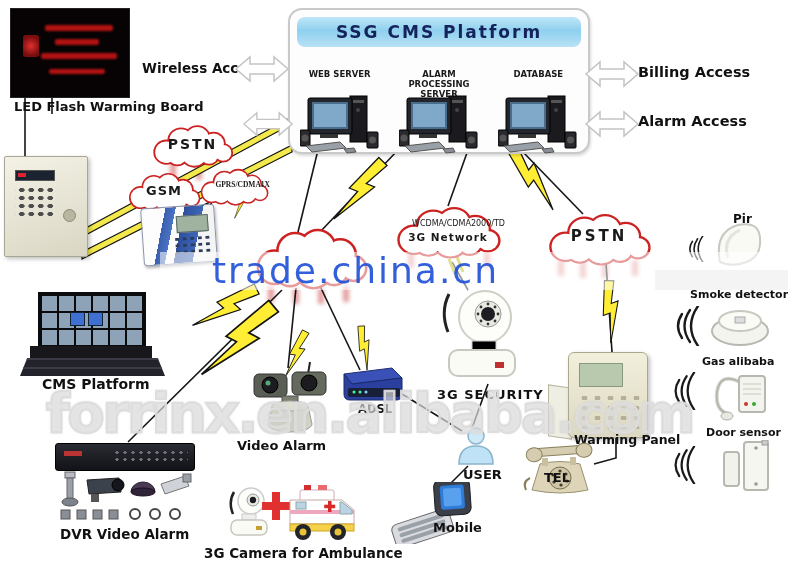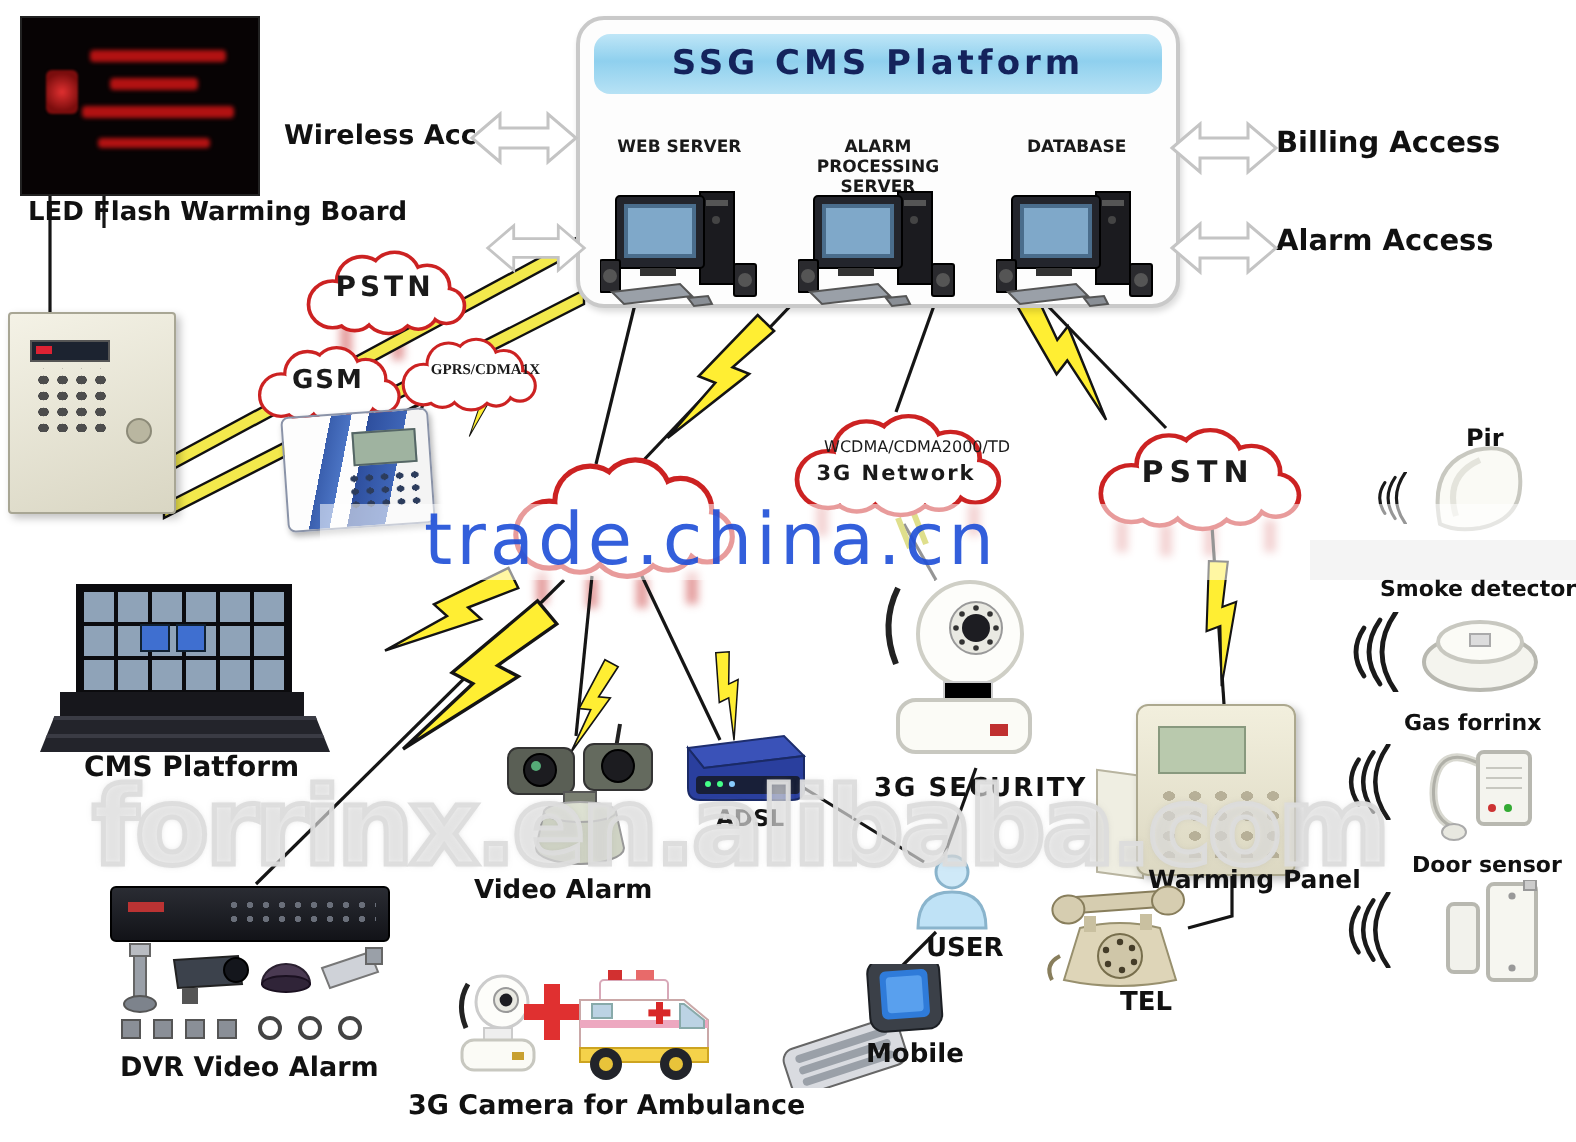--- a/index.html
+++ b/index.html
@@ -384,21 +384,21 @@
     <g fill="#443c28">
         <circle cx="40" cy="33" r="1.6"></circle>
         <circle cx="46" cy="36" r="1.6"></circle>
         <circle cx="47" cy="43" r="1.6"></circle>
       <circle cx="41" cy="47" r="1.6"></circle>
         <circle cx="34" cy="44" r="1.6"></circle>
         <circle cx="33" cy="37" r="1.6"></circle>
       </g>
     <path d="M10,40 Q2,44 6,52" stroke="#887e5c" stroke-width="2" fill="none"></path>
   </svg>
-  <div class="lbl" style="left:544px;top:494px;font-size:13px;z-index:2;margin-left:16px;">TEL</div>
+  <div class="lbl" style="left:544px;top:470px;font-size:13px;z-index:2;">TEL</div>
 
   <svg class="abs" style="left:456px;top:426px;z-index:2;" width="40" height="40" viewBox="0 0 40 40">
     <circle cx="20" cy="10" r="8" fill="#cfe9f8" stroke="#8ab4cc" stroke-width="1.5"></circle>
     <path d="M3,38 Q3,20 20,20 Q37,20 37,38 Z" fill="#bfe2f6" stroke="#8ab4cc" stroke-width="1.5"></path>
   </svg>
   <div class="lbl" style="left:463px;top:467px;font-size:13px;z-index:2;">USER</div>
 
   <svg class="abs" style="left:386px;top:482px;z-index:2;" width="95" height="62" viewBox="0 0 95 62">
     <g transform="rotate(-18 48 30)">
       <rect x="2" y="30" width="60" height="24" rx="6" fill="#d9dbe0" stroke="#666"></rect>
@@ -462,21 +462,21 @@
   <div class="lbl sm" style="left:690px;top:288px;z-index:2;">Smoke detector</div>
   <svg class="abs" style="left:710px;top:303px;z-index:2;" width="60" height="44" viewBox="0 0 60 44">
     <ellipse cx="30" cy="28" rx="28" ry="14" fill="#f4f4ee" stroke="#b8b8b0" stroke-width="2"></ellipse>
     <ellipse cx="30" cy="18" rx="21" ry="10" fill="#fbfbf6" stroke="#c8c8c0" stroke-width="2"></ellipse>
     <rect x="25" y="14" width="10" height="6" fill="#ddd" stroke="#aaa"></rect>
   </svg>
   <svg class="abs" style="left:672px;top:306px;z-index:2;" width="28" height="40" viewBox="0 0 28 40">
       <use href="#waves3"></use>
     </svg>
 
-  <div class="lbl sm" style="left:702px;top:355px;z-index:2;">Gas forrinx</div>
+  <div class="lbl sm" style="left:702px;top:355px;z-index:2;">Gas alibaba</div>
   <svg class="abs" style="left:710px;top:368px;z-index:2;" width="58" height="56" viewBox="0 0 58 56">
     <path d="M30,14 Q10,4 7,24 Q5,42 18,46" stroke="#d8d8d0" stroke-width="4" fill="none"></path>
     <path d="M30,14 Q10,4 7,24 Q5,42 18,46" stroke="#b0b0a8" stroke-width="1.5" fill="none"></path>
     <rect x="29" y="8" width="26" height="36" rx="3" fill="#f4f4ee" stroke="#b8b8b0" stroke-width="2"></rect>
     <g stroke="#c8c8c0">
         <line x1="33" y1="16" x2="51" y2="16"></line>
         <line x1="33" y1="21" x2="51" y2="21"></line>
       <line x1="33" y1="26" x2="51" y2="26"></line>
       </g>
     <circle cx="36" cy="36" r="2" fill="#c33"></circle>

